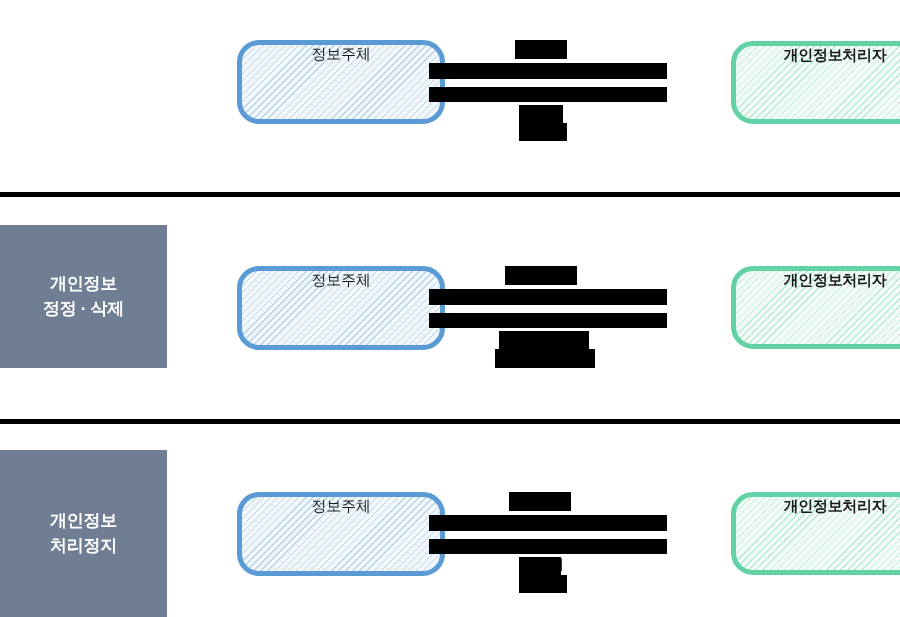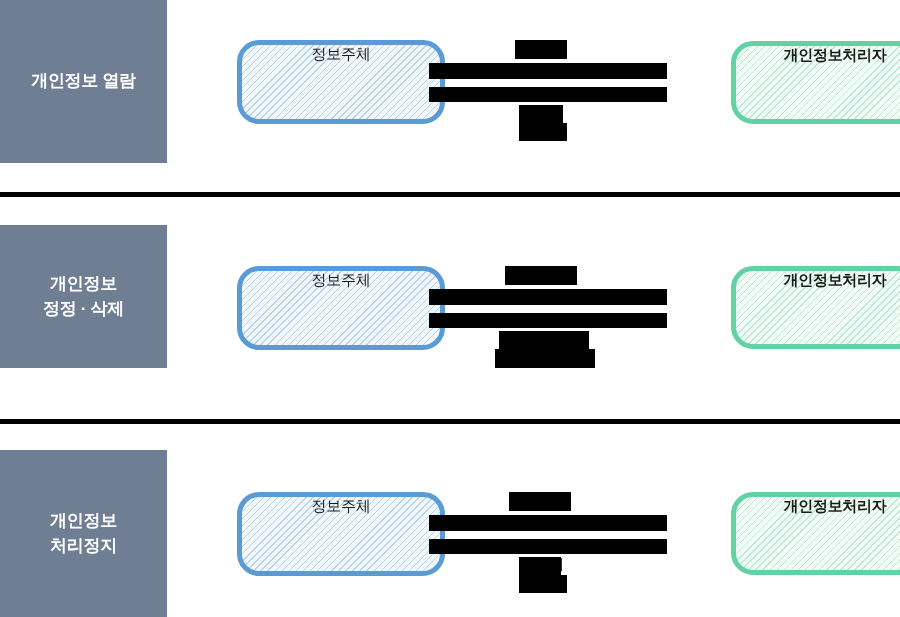--- a/index.html
+++ b/index.html
@@ -124,21 +124,20 @@
     background: #000000;
   }
 </style>
 </head>
 <body>
 
 <div class="diagram">
 
   <div class="row" style="top:0px; height:192px;">
 
-    <div class="category" style="top:0px; height:163px;">개인정보 열람</div>
 
     <div class="actor actor-subject" style="left:192px; top:40px; width:208px; height:84px;">
       <span class="actor-label">정보주체</span>
     </div>
 
     <div class="caption" style="left:429px; top:40px; width:238px;">
       <span class="line">열              서</span>
       <span class="redact" style="left:86px; top:0px; width:52px; height:19px;"></span>
     </div>
 

